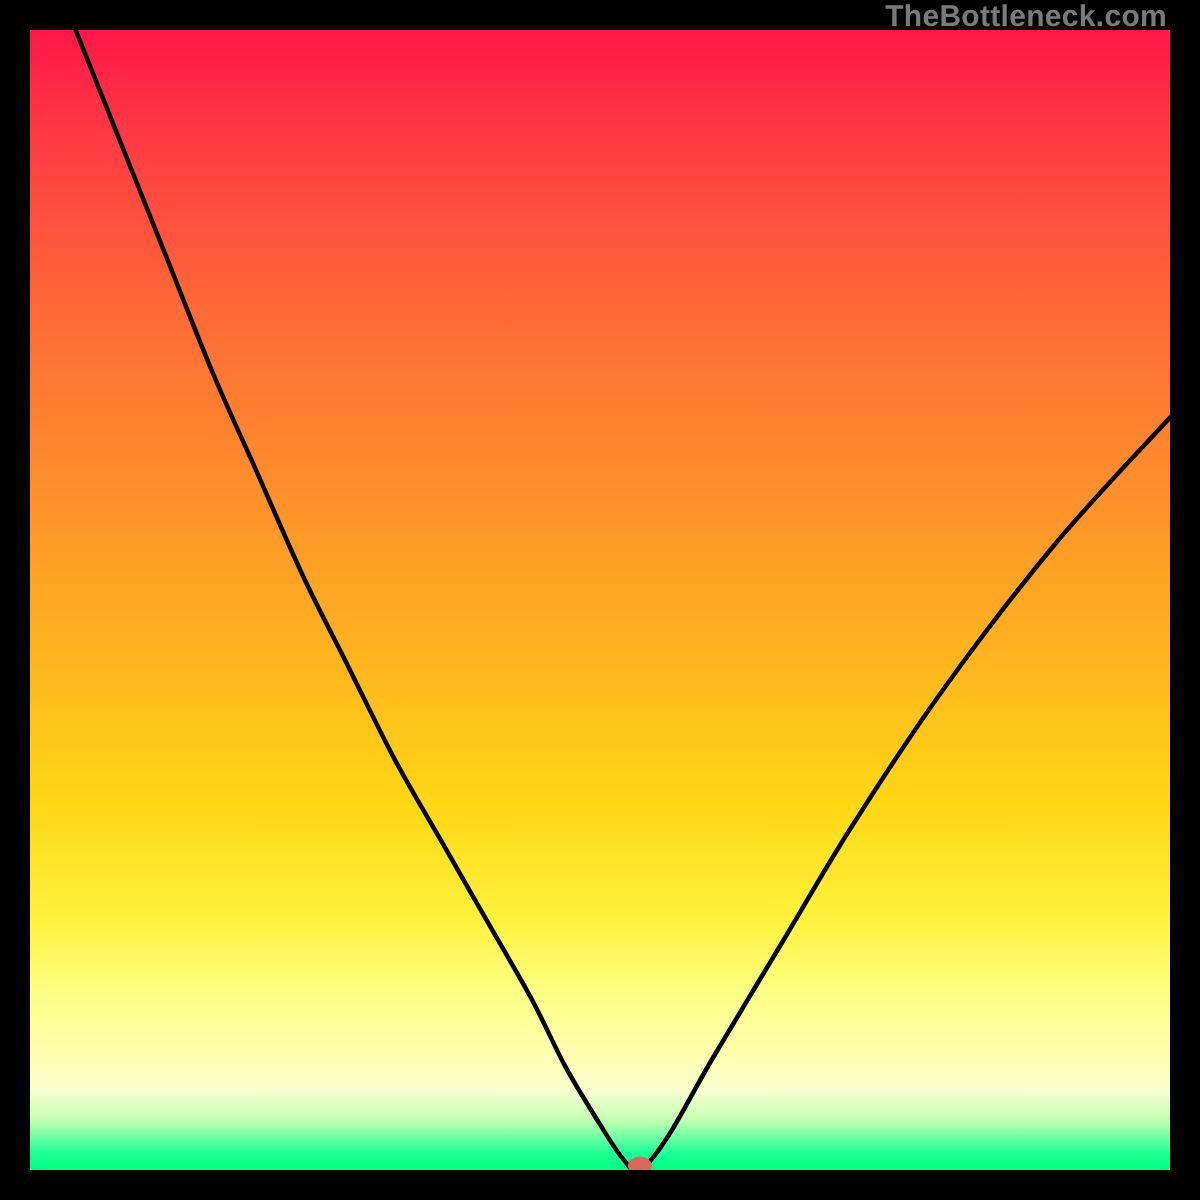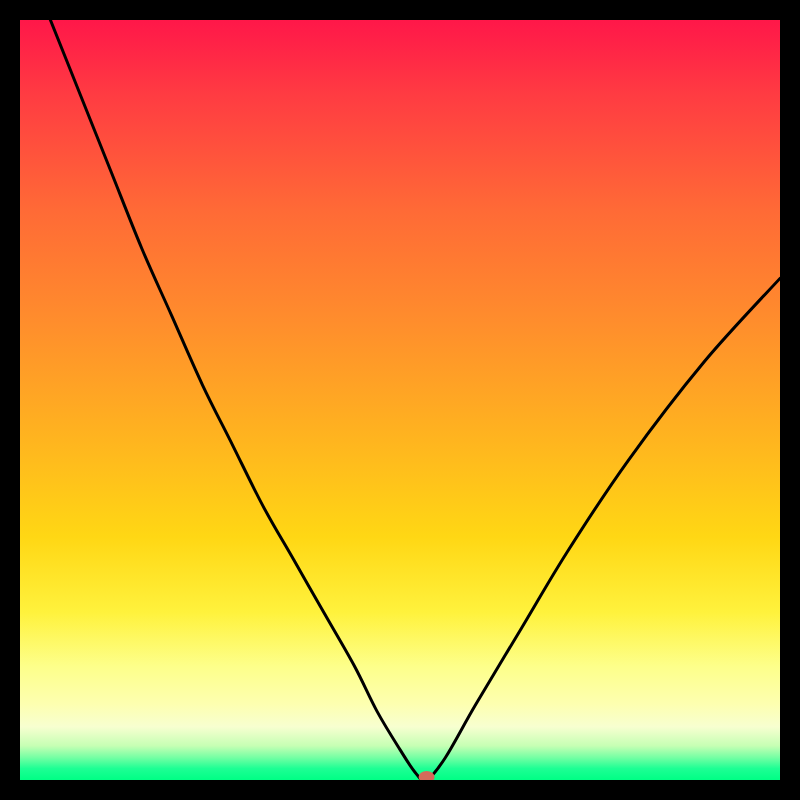--- a/index.html
+++ b/index.html
@@ -59,19 +59,20 @@
   }
   .min-marker {
     fill: #d66a5a;
     stroke: none;
   }
 </style>
 </head>
 <body>
 
 <div class="frame">
+  <div class="watermark">TheBottleneck.com</div>
   <div class="plot-area">
     <svg class="curve" viewBox="0 0 760 760" preserveAspectRatio="none">
       <path id="curve-path" fill="none" stroke="#000" stroke-width="3" stroke-linecap="round" stroke-linejoin="round" d="M 30.4 0.0 C 35.5 12.7, 50.7 50.7, 60.8 76.0 C 70.9 101.3, 81.1 126.7, 91.2 152.0 C 101.3 177.3, 111.5 203.9, 121.6 228.0 C 131.7 252.1, 141.9 273.6, 152.0 296.4 C 162.1 319.2, 172.3 343.3, 182.4 364.8 C 192.5 386.3, 202.7 405.3, 212.8 425.6 C 222.9 445.9, 233.1 467.4, 243.2 486.4 C 253.3 505.4, 263.5 521.9, 273.6 539.6 C 283.7 557.3, 293.9 575.1, 304.0 592.8 C 314.1 610.5, 325.5 629.5, 334.4 646.0 C 343.3 662.5, 349.6 677.7, 357.2 691.6 C 364.8 705.5, 373.7 719.5, 380.0 729.6 C 386.3 739.7, 390.8 747.3, 395.2 752.4 C 399.6 757.5, 401.5 762.5, 406.6 760.0 C 411.7 757.5, 417.4 749.9, 425.6 737.2 C 433.8 724.5, 443.3 705.5, 456.0 684.0 C 468.7 662.5, 486.4 633.3, 501.6 608.0 C 516.8 582.7, 529.5 559.9, 547.2 532.0 C 564.9 504.1, 585.2 472.5, 608.0 440.8 C 630.8 409.1, 658.7 372.4, 684.0 342.0 C 709.3 311.6, 747.3 272.3, 760.0 258.4"></path>
       <ellipse id="min-dot" class="min-marker" rx="8" ry="6" cx="406.6" cy="757.0"></ellipse>
     </svg>
   </div>
 </div>
 
 </body></html>

